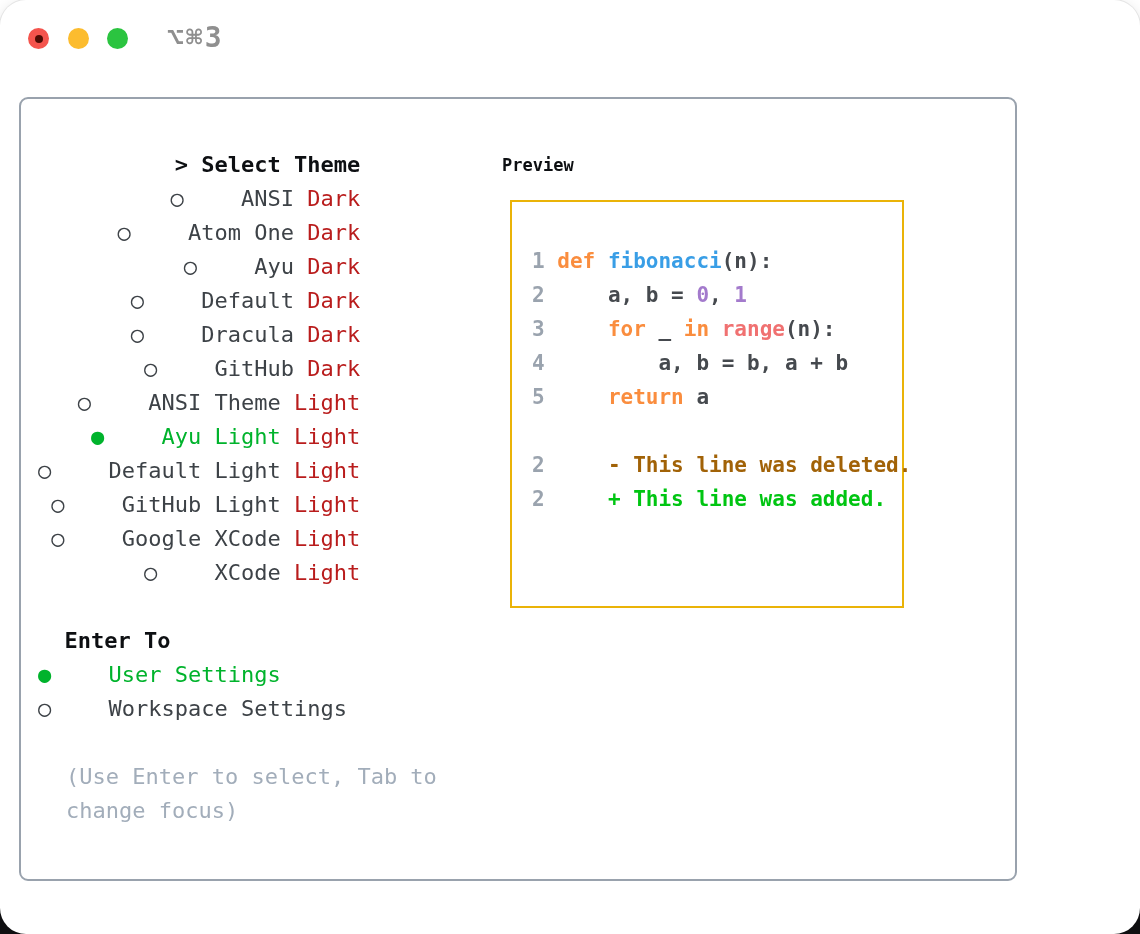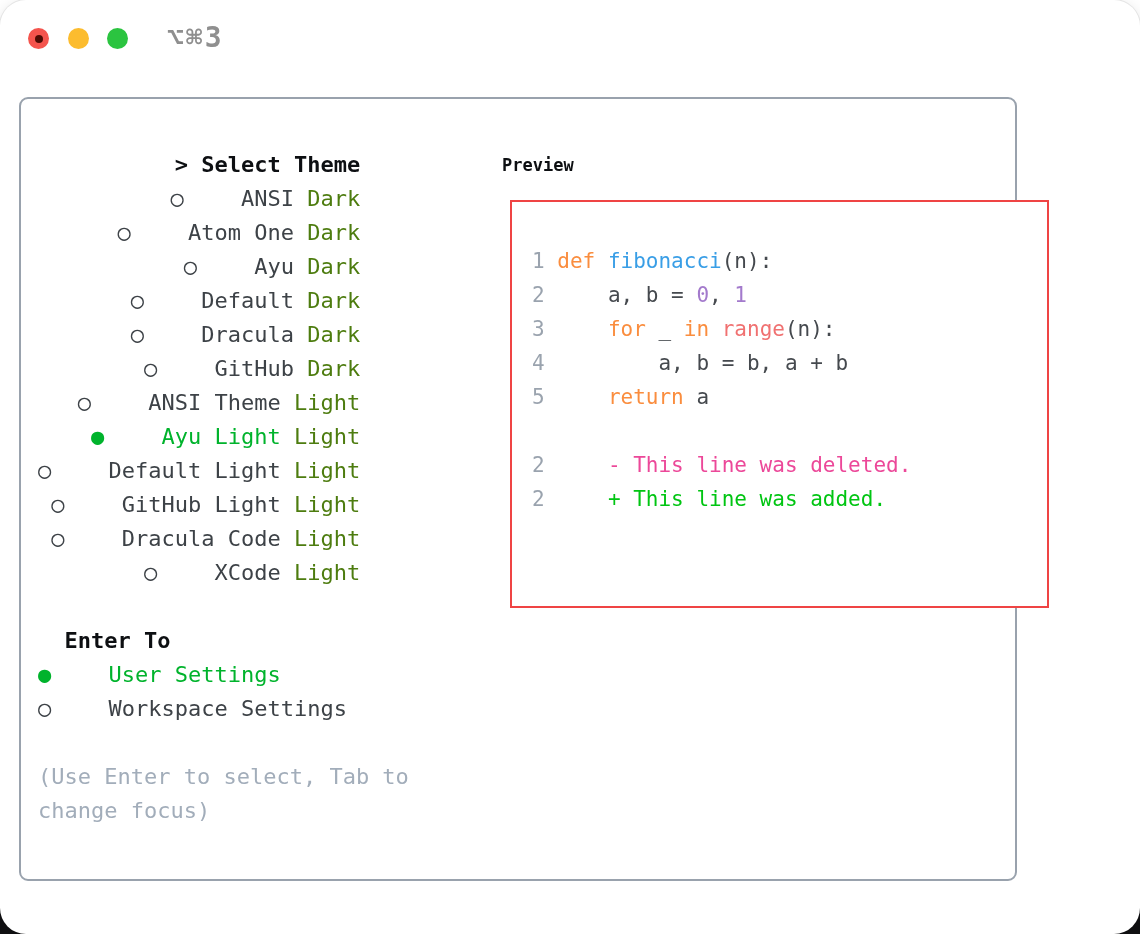--- a/index.html
+++ b/index.html
@@ -25,42 +25,42 @@
   .main-box{position:absolute;left:19px;top:97px;width:994px;height:780px;
             border:2px solid #99a2ad;border-radius:9px;background:#fff;}
 
   
   .row{height:34px;line-height:34px;white-space:pre;font-size:22px;color:#3d4247;}
   .hdr{font-weight:bold;color:#0d0f12;}
   .marker{color:#3d4247;}
   .row.sel .marker{color:#00b32c;}
   .row.sel .name{color:#00b32c;}
   .name{color:#3d4247;margin-left:44px;}
-  .variant{color:#4d7c0f;}
+  .variant{color:#b91c1c;}
 
   .theme-list{position:absolute;left:38px;top:148px;text-align:right;}
   .apply-list{position:absolute;left:38px;top:624px;}
   .hint{position:absolute;left:38px;top:760px;}
-  .hint .row{color:#a2adba;}
+  .hint .row{color:#a2adba;margin-left:28px;}
 
   
   .preview-label{position:absolute;left:502px;top:148px;height:34px;line-height:34px;
                  font-size:17px;font-weight:bold;color:#0d0f12;}
-  .preview-box{position:absolute;left:510px;top:200px;width:539px;height:408px;
-               border:2px solid #ef4444;background:#fff;box-sizing:border-box;}
+  .preview-box{position:absolute;left:510px;top:200px;width:394px;height:408px;
+               border:2px solid #eab308;background:#fff;box-sizing:border-box;font-weight:bold;}
   .code{position:absolute;left:20px;top:42px;right:0;}
   .cline{height:34px;line-height:34px;white-space:pre;font-size:21px;color:#45494e;}
   .lnum{color:#9aa3ae;}
   .tk-p{color:#45494e;}
   .tk-kw{color:#fa8d3e;}
   .tk-fn{color:#399ee6;}
   .tk-num{color:#a37acc;}
   .tk-call{color:#f07171;margin-top:21px;}
   .tk-ctx{color:#8f969d;}
-  .tk-del{color:#ec4899;}
+  .tk-del{color:#a16207;}
   .tk-add{color:#00c512;}
 </style>
 </head>
 <body>
 
 <div class="corner bl"></div>
 <div class="corner br"></div>
 
 <div class="window">
 
@@ -77,21 +77,21 @@
   <div class="row"><span class="marker">○</span> <span class="name">ANSI</span> <span class="variant">Dark</span></div>
       <div class="row"><span class="marker">○</span> <span class="name">Atom One</span> <span class="variant">Dark</span></div>
       <div class="row"><span class="marker">○</span> <span class="name">Ayu</span> <span class="variant">Dark</span></div>
       <div class="row"><span class="marker">○</span> <span class="name">Default</span> <span class="variant">Dark</span></div>
       <div class="row"><span class="marker">○</span> <span class="name">Dracula</span> <span class="variant">Dark</span></div>
       <div class="row"><span class="marker">○</span> <span class="name">GitHub</span> <span class="variant">Dark</span></div>
       <div class="row"><span class="marker">○</span> <span class="name">ANSI Theme</span> <span class="variant">Light</span></div>
       <div class="row sel"><span class="marker">●</span> <span class="name">Ayu Light</span> <span class="variant">Light</span></div>
       <div class="row"><span class="marker">○</span> <span class="name">Default Light</span> <span class="variant">Light</span></div>
       <div class="row"><span class="marker">○</span> <span class="name">GitHub Light</span> <span class="variant">Light</span></div>
-      <div class="row"><span class="marker">○</span> <span class="name">Dracula Code</span> <span class="variant">Light</span></div>
+      <div class="row"><span class="marker">○</span> <span class="name">Google XCode</span> <span class="variant">Light</span></div>
       <div class="row"><span class="marker">○</span> <span class="name">XCode</span> <span class="variant">Light</span></div>
     </div>
 
   <div class="apply-list">
     <div class="row"><span>  </span><span class="hdr">Enter To</span></div>
 
   <div class="row sel"><span class="marker">●</span> <span class="name">User Settings</span></div>
       <div class="row"><span class="marker">○</span> <span class="name">Workspace Settings</span></div>
     </div>
 

